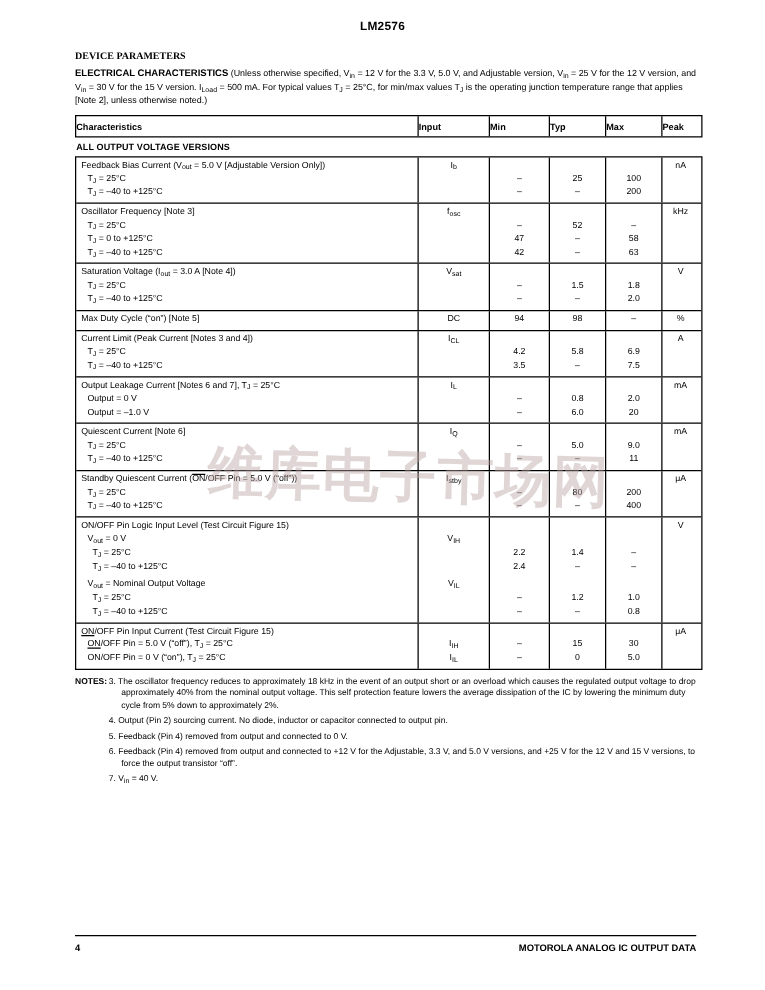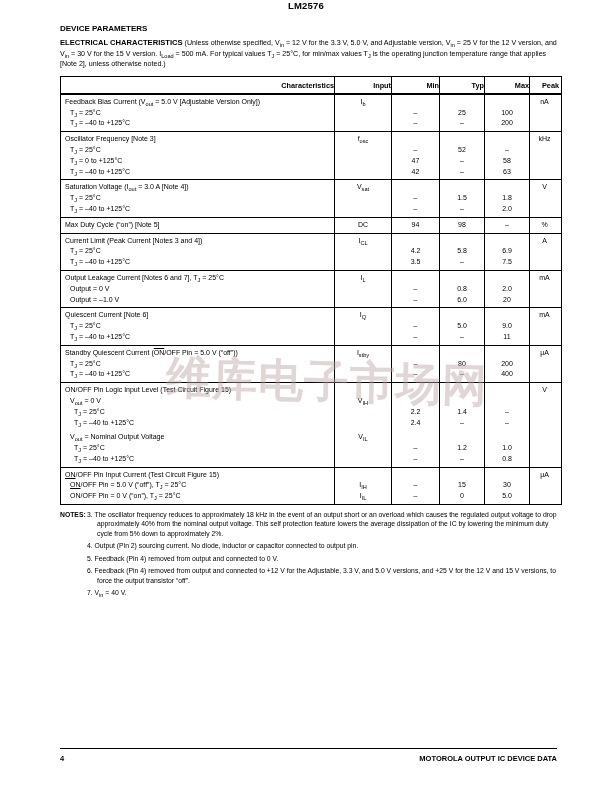--- a/index.html
+++ b/index.html
@@ -4,38 +4,38 @@
 <style>
   html,body{margin:0;padding:0;}
   body{
     width:612px;height:792px;background:#ffffff;color:#000;
     font-family:"Liberation Sans", sans-serif;
     overflow:hidden;position:relative;
     -webkit-font-smoothing:antialiased;
   }
   .page{position:relative;width:612px;height:792px;}
   .doc-title{
-    text-align:center;font-size:9.5px;font-weight:bold;
+    text-align:center;padding-top:16px;font-size:9.5px;font-weight:bold;
     letter-spacing:.2px;
   }
   .content{margin-left:60px;width:502px;position:relative;}
-  .dev-params{font-size:8px;font-weight:bold;margin-top:13px;}
+  .dev-params{font-size:8px;font-weight:bold;margin-top:13px;font-family:Liberation Serif, serif;}
   .intro{font-size:7.1px;line-height:10.6px;margin-top:5px;}
   .intro b{font-size:7.6px;text-align:right;}
   sub{font-size:5.6px;vertical-align:-1.5px;line-height:0;}
   .ovl{text-decoration:overline;}
   .unl{text-decoration:underline;}
 
   
   .thead{
     display:grid;grid-template-columns:273px 57px 48px 45px 45px 30px;
     border:1.6px solid #000;margin-top:6px;
   }
   .thead>div{
-    font-size:7.3px;font-weight:bold;text-align:right;padding:4px 0 3px 0;
+    font-size:7.3px;font-weight:bold;text-align:left;padding:4px 0 3px 0;
     border-left:1px solid #000;
   }
   .thead>div:first-child{border-left:none;}
   .section-row{
     font-size:7.2px;font-weight:bold;padding:3.5px 0 2.5px 1px;letter-spacing:.1px;
   }
   .tbody-box{border:1.6px solid #000;}
   .trow{
     display:grid;grid-template-columns:273px 57px 48px 45px 45px 30px;
   }
@@ -85,20 +85,21 @@
 
     <div class="thead" id="thead">
         <div>Characteristics</div>
         <div>Input</div>
         <div>Min</div>
         <div>Typ</div>
         <div>Max</div>
         <div>Peak</div>
       </div>
 
+    <div class="section-row">ALL OUTPUT VOLTAGE VERSIONS</div>
 
     <div class="tbody-box" id="tbody">
         <div class="trow">
           <div class="c-char">
             <div class="tline">Feedback Bias Current (V<sub>out</sub> = 5.0 V [Adjustable Version Only])</div>
             <div class="tline i1">T<sub>J</sub> = 25°C</div>
             <div class="tline i1">T<sub>J</sub> = –40 to +125°C</div>
           </div>
           <div class="c-sym">
             <div class="tline">I<sub>b</sub></div>
@@ -448,18 +449,18 @@
           <div class="note-item">5. Feedback (Pin 4) removed from output and connected to 0 V.</div>
           <div class="note-item">6. Feedback (Pin 4) removed from output and connected to +12 V for the Adjustable, 3.3 V, and 5.0 V versions, and +25 V for the 12 V and 15 V versions, to force the output transistor “off”.</div>
           <div class="note-item">7. V<sub>in</sub> = 40 V.</div>
         </div>
     </div>
 
   </div>
 
   <div class="footer">
     <span>4</span>
-    <span>MOTOROLA OUTPUT IC DEVICE DATA</span>
+    <span>MOTOROLA ANALOG IC OUTPUT DATA</span>
   </div>
 
   <div class="watermark">维库电子市场网</div>
 
 </div>
 
 </body></html>

